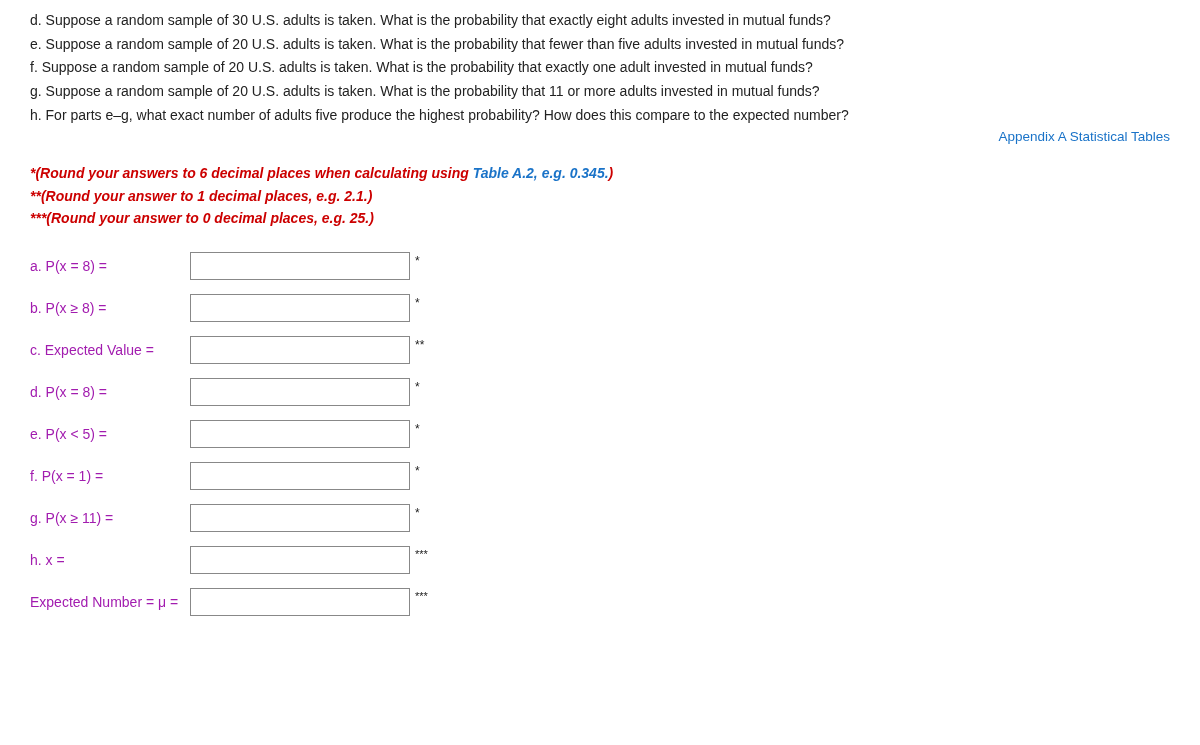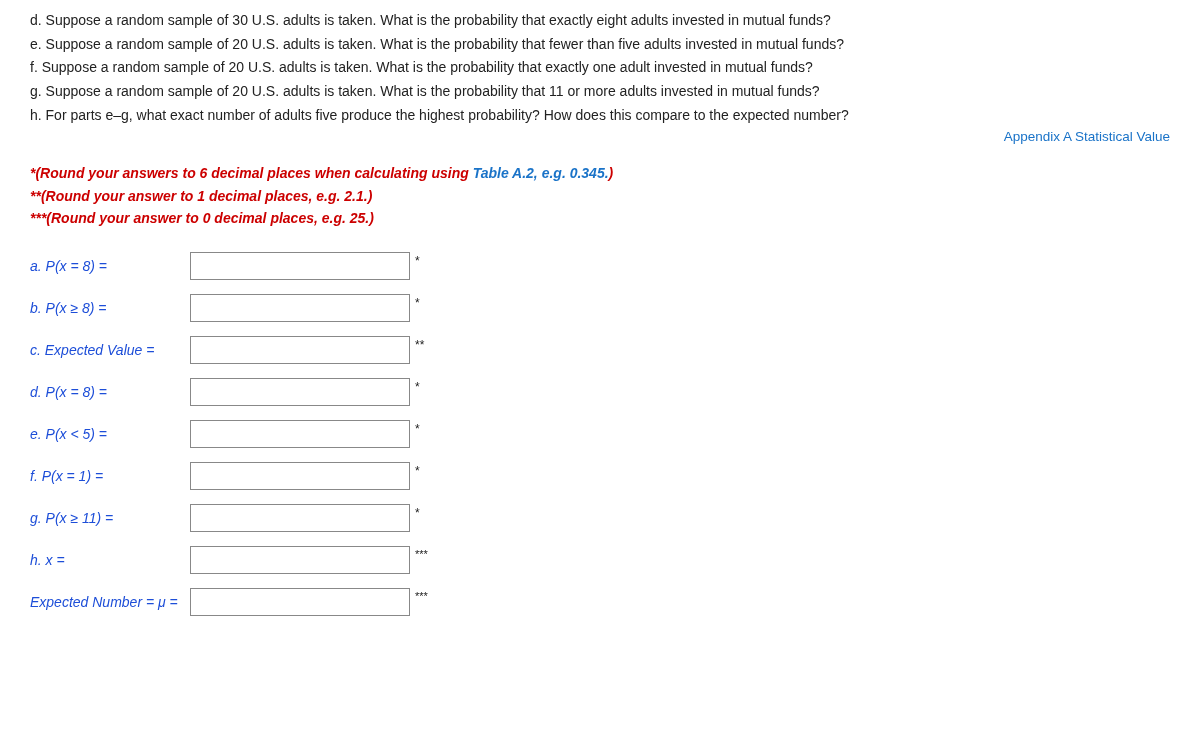--- a/index.html
+++ b/index.html
@@ -64,24 +64,23 @@
     }
 
     .form-row {
       display: flex;
       align-items: center;
       margin-bottom: 14px;
     }
 
     .form-label {
       font-size: 14px;
-      color: #1d4ed8;
+      color: #a21caf;
       min-width: 160px;
       font-weight: normal;
-      font-style: italic;
     }
 
     .form-input {
       border: 1px solid #888;
       height: 28px;
       width: 220px;
       padding: 2px 6px;
       font-size: 14px;
       outline: none;
       background: #fff;
@@ -126,21 +125,21 @@
     <span>f. Suppose a random sample of 20 U.S. adults is taken. What is the probability that  exactly one adult invested in mutual funds?</span>
   </div>
   <div class="top-text">
     <span>g. Suppose a random sample of 20 U.S. adults is taken. What is the probability that  11 or more adults invested in mutual funds?</span>
   </div>
   <div class="top-text">
     <span>h. For parts e–g, what exact number of adults five produce the highest probability? How does this compare to the expected number?</span>
   </div>
 
   <div class="appendix-link-row">
-    <a class="appendix-link" href="#">Appendix A Statistical Value</a>
+    <a class="appendix-link" href="#">Appendix A Statistical Tables</a>
   </div>
 
   <div class="notes-section">
     <div class="note-line">
       <span>*(Round your answers to 6 decimal places when calculating using </span><span class="table-ref">Table A.2, e.g. 0.345.</span><span>)</span>
     </div>
     <div class="note-line">
       <span>**(Round your answer to 1 decimal places, e.g. 2.1.)</span>
     </div>
     <div class="note-line">

